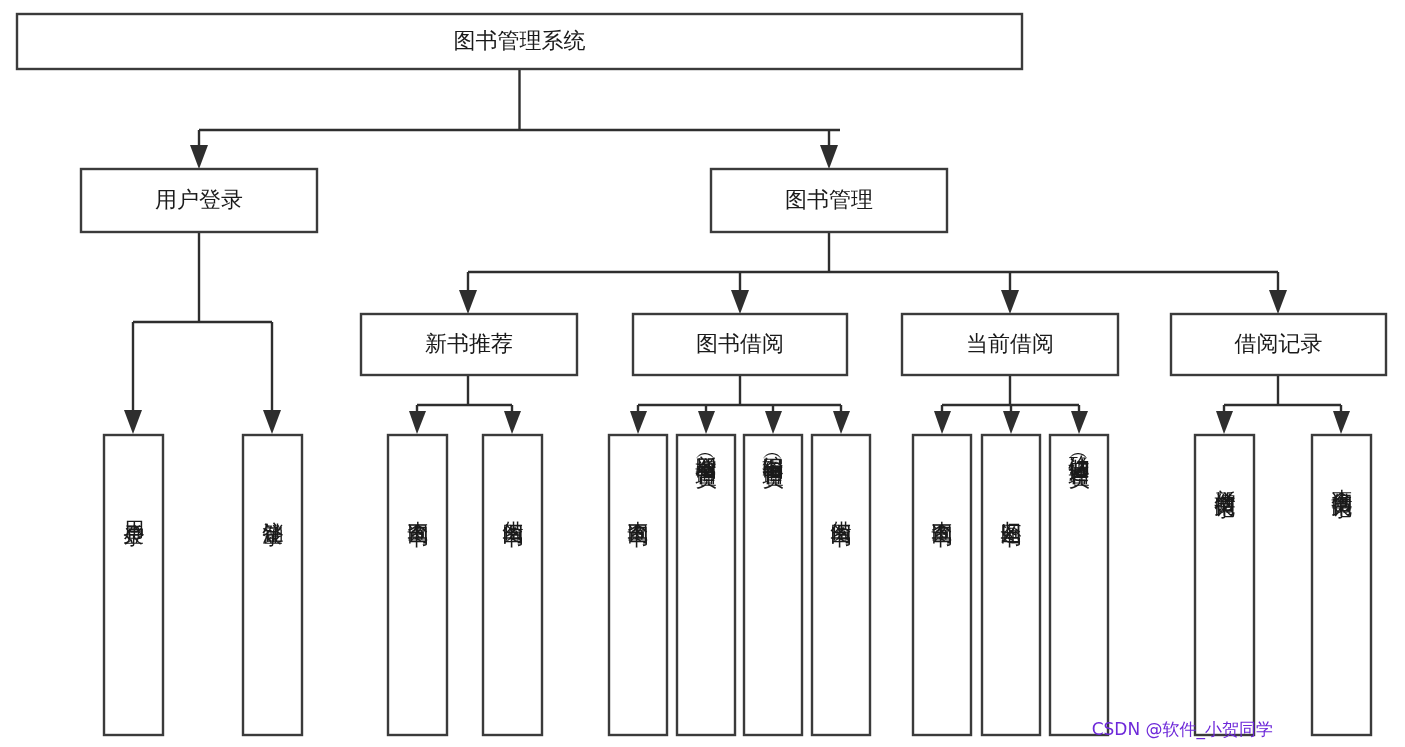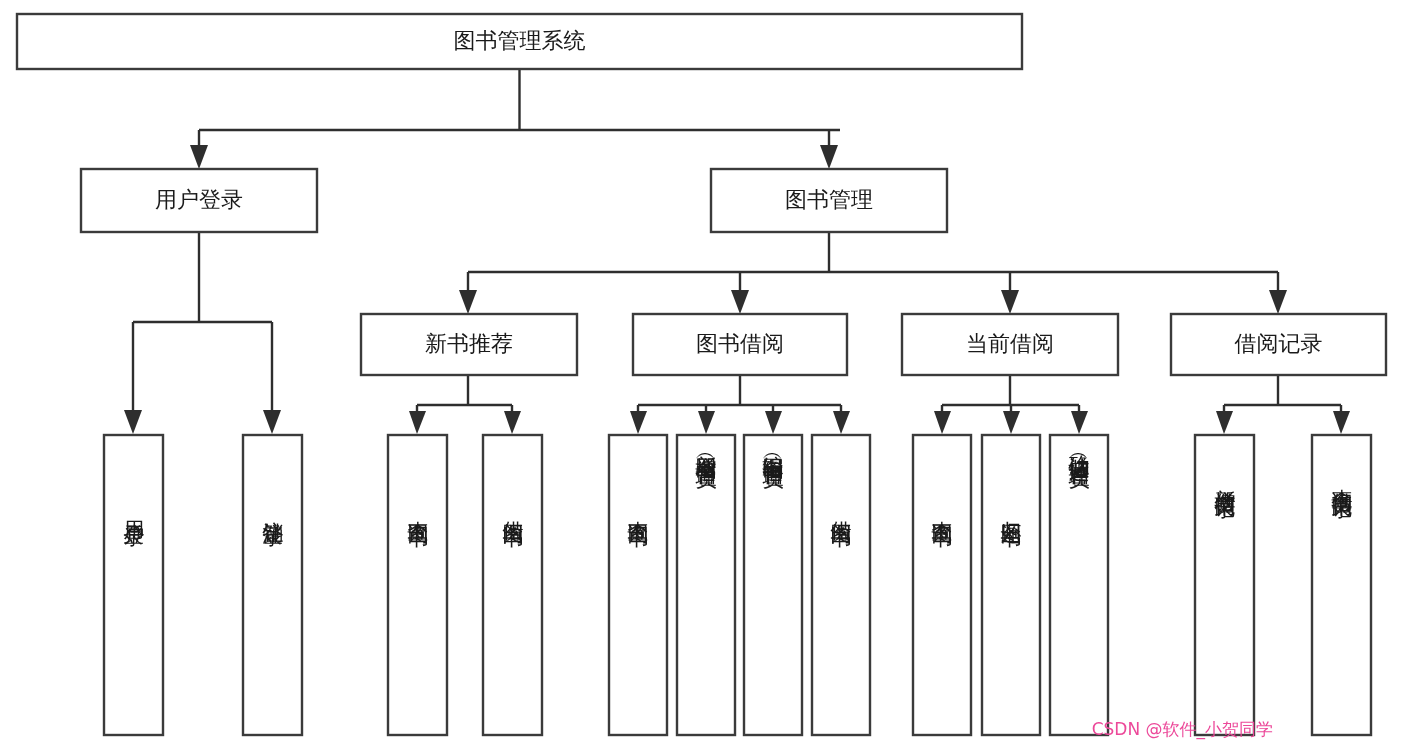--- a/index.html
+++ b/index.html
@@ -55,21 +55,21 @@
   .arrowhead {
     fill: #2e2e2e;
     stroke: none;
   }
   .watermark {
     position: absolute;
     right: 12px;
     bottom: 6px;
     font-family: "DejaVu Sans", "Liberation Sans", sans-serif;
     font-size: 17px;
-    color: #ec4899;
+    color: #6d28d9;
     white-space: nowrap;
     user-select: none;
   }
 </style>
 </head>
 <body>
 
 <div id="diagram-root">
 
   <svg id="flow" viewBox="0 0 1405 747">

